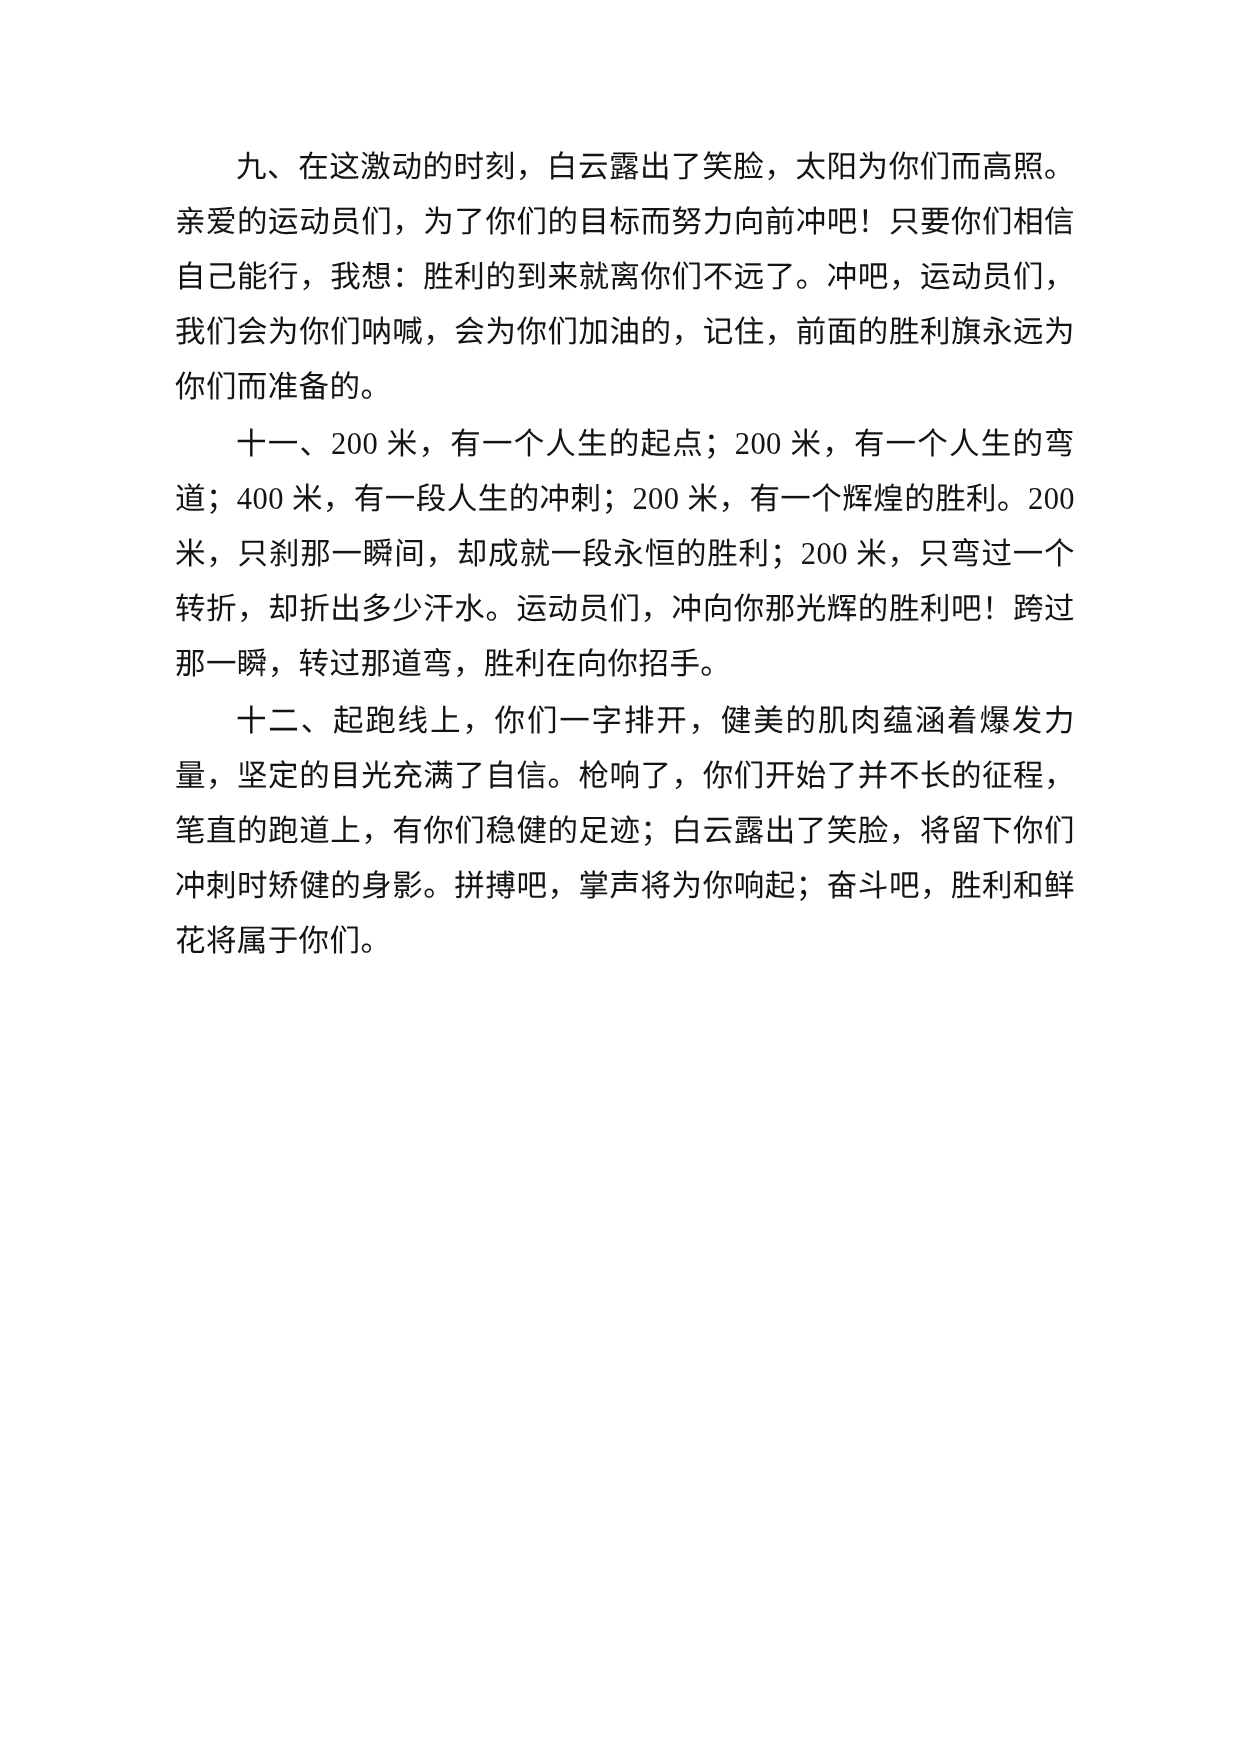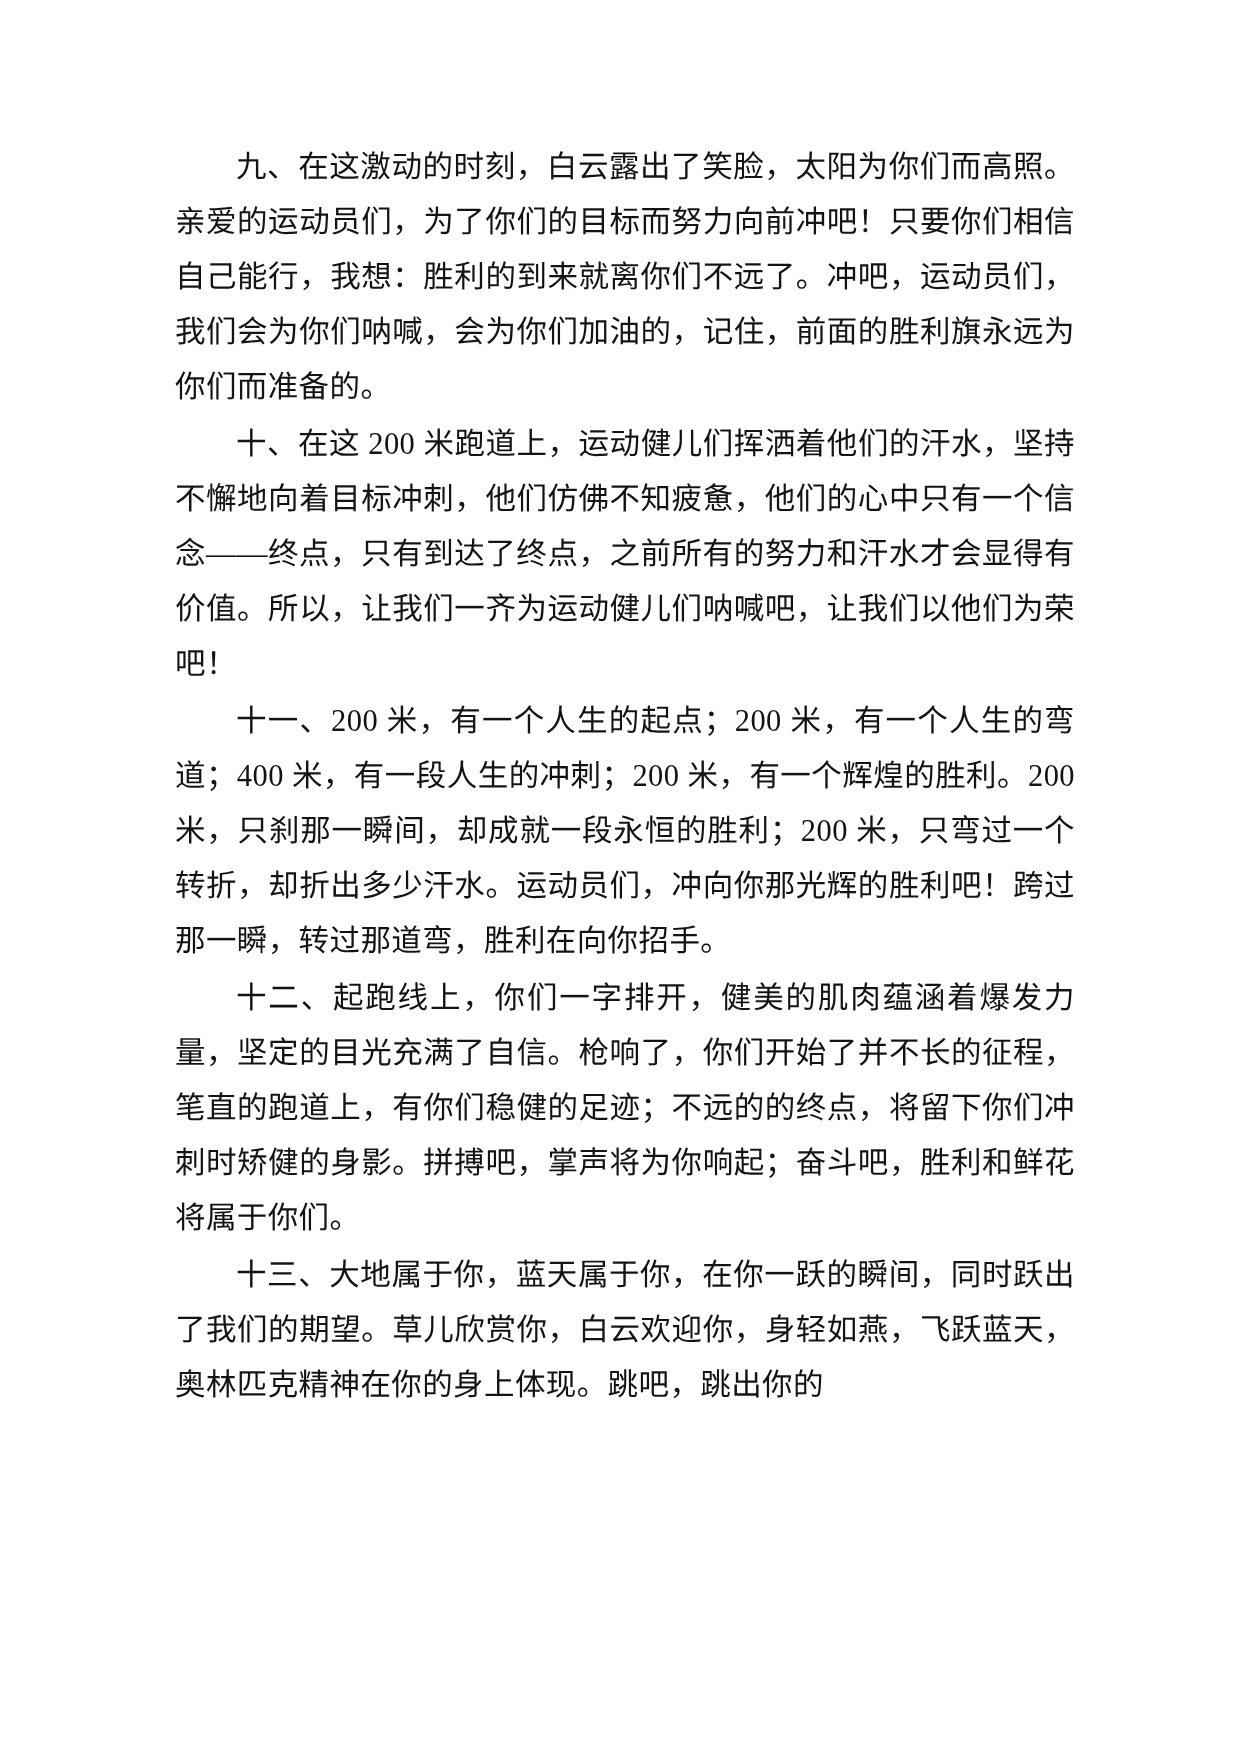--- a/index.html
+++ b/index.html
@@ -41,18 +41,16 @@
   p.para:last-child {
     margin-bottom: 0;
   }
 </style>
 </head>
 <body>
 
 <div class="page">
   <div class="doc-body">
     <p class="para">九、在这激动的时刻，白云露出了笑脸，太阳为你们而高照。亲爱的运动员们，为了你们的目标而努力向前冲吧！只要你们相信自己能行，我想：胜利的到来就离你们不远了。冲吧，运动员们，我们会为你们呐喊，会为你们加油的，记住，前面的胜利旗永远为你们而准备的。</p>
-    <p class="para">十、在这 200 米跑道上，运动健儿们挥洒着他们的汗水，坚持不懈地向着目标冲刺，他们仿佛不知疲惫，他们的心中只有一个信念——终点，只有到达了终点，之前所有的努力和汗水才会显得有价值。所以，让我们一齐为运动健儿们呐喊吧，让我们以他们为荣吧！</p>
     <p class="para">十一、200 米，有一个人生的起点；200 米，有一个人生的弯道；400 米，有一段人生的冲刺；200 米，有一个辉煌的胜利。200 米，只刹那一瞬间，却成就一段永恒的胜利；200 米，只弯过一个转折，却折出多少汗水。运动员们，冲向你那光辉的胜利吧！跨过那一瞬，转过那道弯，胜利在向你招手。</p>
-    <p class="para">十二、起跑线上，你们一字排开，健美的肌肉蕴涵着爆发力量，坚定的目光充满了自信。枪响了，你们开始了并不长的征程，笔直的跑道上，有你们稳健的足迹；不远的的终点，将留下你们冲刺时矫健的身影。拼搏吧，掌声将为你响起；奋斗吧，胜利和鲜花将属于你们。</p>
-    <p class="para">十三、大地属于你，蓝天属于你，在你一跃的瞬间，同时跃出了我们的期望。草儿欣赏你，白云欢迎你，身轻如燕，飞跃蓝天，奥林匹克精神在你的身上体现。跳吧，跳出你的</p>
+    <p class="para">十二、起跑线上，你们一字排开，健美的肌肉蕴涵着爆发力量，坚定的目光充满了自信。枪响了，你们开始了并不长的征程，笔直的跑道上，有你们稳健的足迹；白云露出了笑脸，将留下你们冲刺时矫健的身影。拼搏吧，掌声将为你响起；奋斗吧，胜利和鲜花将属于你们。</p>
   </div>
 </div>
 
 </body></html>

